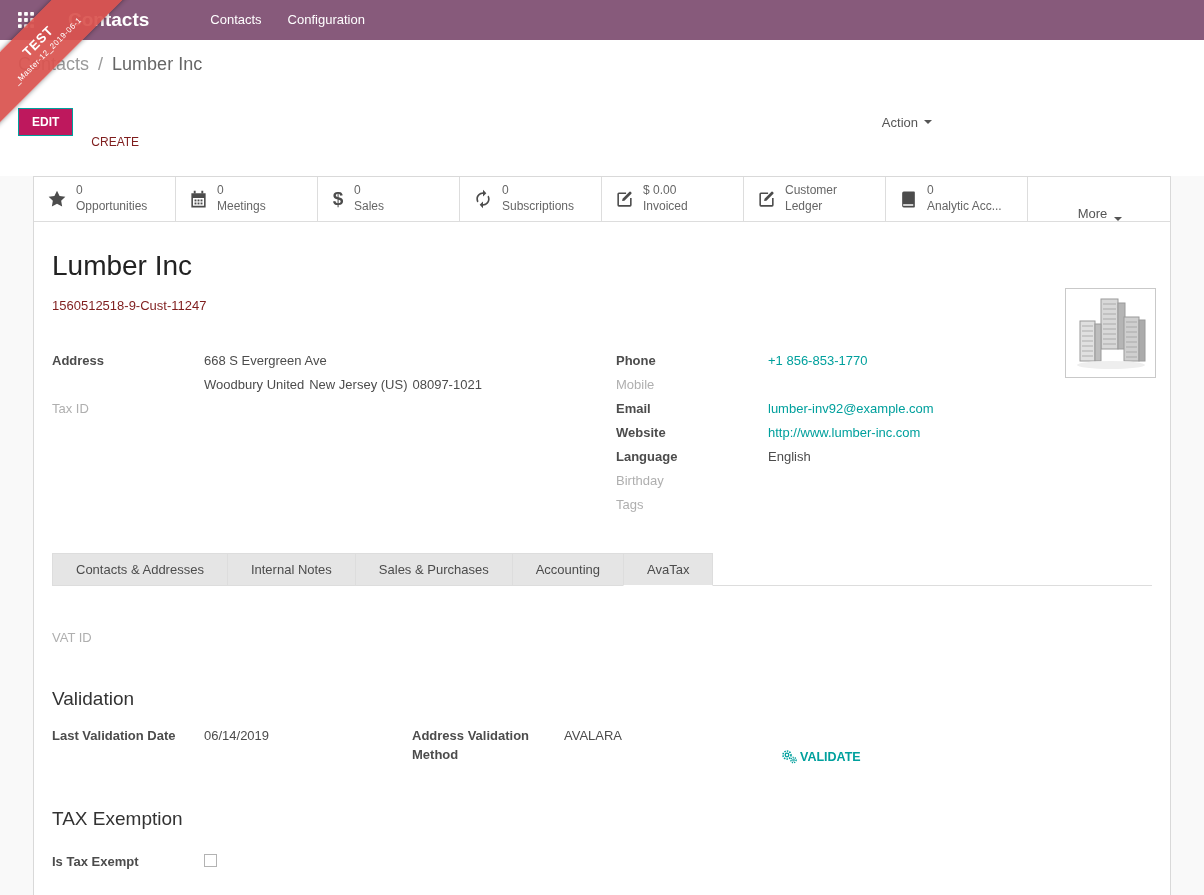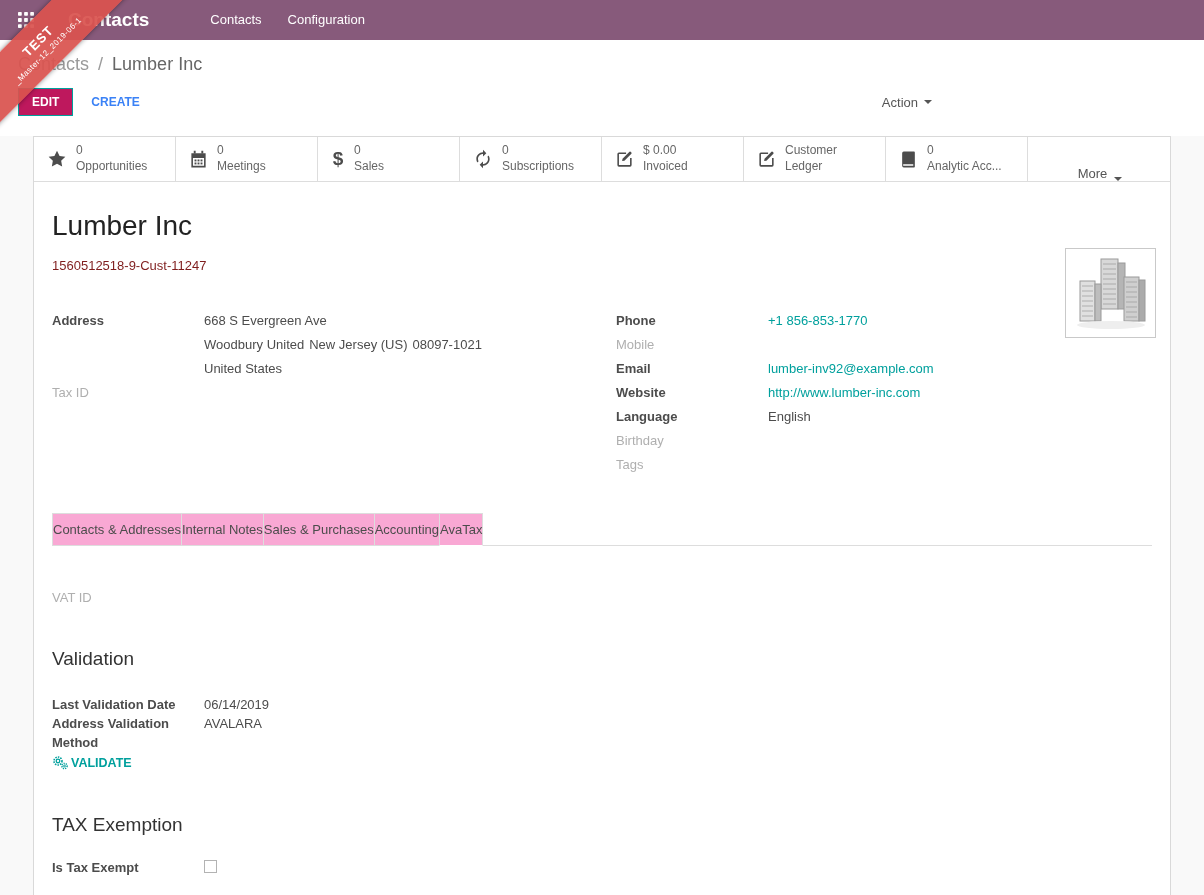--- a/index.html
+++ b/index.html
@@ -42,23 +42,24 @@
   .crumb-parent { color: #9a9a9a; cursor: pointer; }
   .crumb-sep { color: #9a9a9a; padding: 0 4px; }
   .crumb-current { color: #666; }
   .btn-row { display: flex; align-items: center; }
   .btn-edit {
     background: #be185d; color: #fff; border: 1px solid #00A09D;
     font-size: 12px; font-weight: bold; padding: 6px 13px; cursor: pointer;
     font-family: "Liberation Sans", sans-serif;
   }
   .btn-create {
-    background: none; border: 1px solid transparent; color: #3b82f6;
-    font-size: 12px; font-weight: bold; padding: 6px 14px; margin-left: 3px; cursor: pointer;
-    font-family: "Liberation Sans", sans-serif;
+    background: none; border: 1px solid transparent; color: #7f1d1d;
+    font-size: 12px; font-weight: normal; padding: 6px 14px; margin-left: 3px; cursor: pointer;
+    font-family: "Liberation Sans", sans-serif;
+    margin-top: 40px;
   }
   .btn-action {
     margin-left: auto; margin-right: 272px; background: none; border: none;
     font-size: 13px; color: #555; cursor: pointer;
     display: flex; align-items: center; gap: 6px;
     font-family: "Liberation Sans", sans-serif;
   }
   .caret { width: 0; height: 0; border-left: 4px solid transparent;
            border-right: 4px solid transparent; border-top: 4px solid #555; display: inline-block; }
 
@@ -98,33 +99,33 @@
   .frow { display: flex; font-size: 13px; line-height: 24px; }
   .flabel { width: 152px; flex-shrink: 0; font-weight: bold; color: #4c4c4c; }
   .flabel.muted { font-weight: normal; color: #afafaf; }
   .fval { color: #4c4c4c; }
   .fval.part { margin-right: 5px; }
   a.flink { color: #00A09D; text-decoration: none; cursor: pointer; }
 
   
   .tabs { display: flex; margin-top: 36px; border-bottom: 1px solid #ddd; }
   .tab {
-    padding: 8px 0; font-size: 13px; color: #4c4c4c; background: #f9a8d4;
+    padding: 8px 23px; font-size: 13px; color: #4c4c4c; background: #e5e5e5;
     border: 1px solid #ddd; margin-right: -1px; margin-bottom: -1px;
     cursor: pointer; position: relative; font-family: "Liberation Sans", sans-serif;
   }
   .tab.active { border-bottom-color: #fff; z-index: 2; }
 
   .tab-panel { padding-top: 40px; }
   .vat-label { font-size: 13px; color: #afafaf; line-height: 24px; }
   .section-title { font-size: 19px; font-weight: 400; color: #333; }
   .t-validation { margin-top: 38px; }
   .t-exempt { margin-top: 44px; }
 
-  .vrow { display: flex; margin-top: 25px; font-size: 13px; flex-direction: column; }
+  .vrow { display: flex; margin-top: 16px; font-size: 13px; }
   .vcell1 { width: 360px; display: flex; }
   .vcell2 { width: 369px; display: flex; }
   .vlabel { width: 152px; flex-shrink: 0; font-weight: bold; color: #4c4c4c; line-height: 19px; padding-right: 10px; }
   .vvalue { color: #4c4c4c; line-height: 19px; }
   .validate-btn {
     background: none; border: none; color: #00A09D; font-weight: bold;
     font-size: 12.5px; cursor: pointer; display: flex; align-items: flex-end; gap: 3px;
     font-family: "Liberation Sans", sans-serif; padding-top: 3px;
   }
 
@@ -288,24 +289,20 @@
             <span class="flabel">Address</span>
             <span class="fval">668 S Evergreen Ave</span>
           </div>
           <div class="frow">
             <span class="flabel"></span>
             <span class="fval part">Woodbury United</span>
             <span class="fval part">New Jersey (US)</span>
             <span class="fval">08097-1021</span>
           </div>
           <div class="frow">
-            <span class="flabel"></span>
-            <span class="fval">United States</span>
-          </div>
-          <div class="frow">
             <span class="flabel muted">Tax ID</span>
           </div>
         </div>
 
         <div class="col-right">
           <div class="frow">
             <span class="flabel">Phone</span>
             <a class="fval flink">+1 856-853-1770</a>
           </div>
           <div class="frow">

